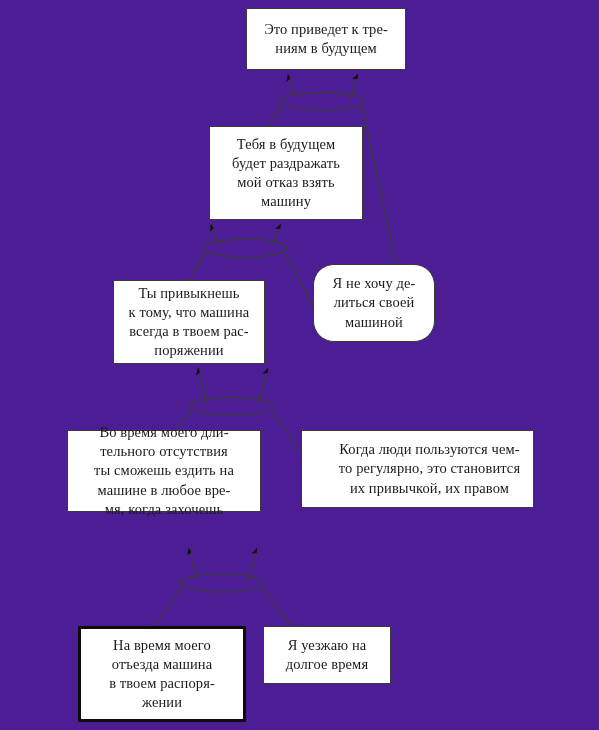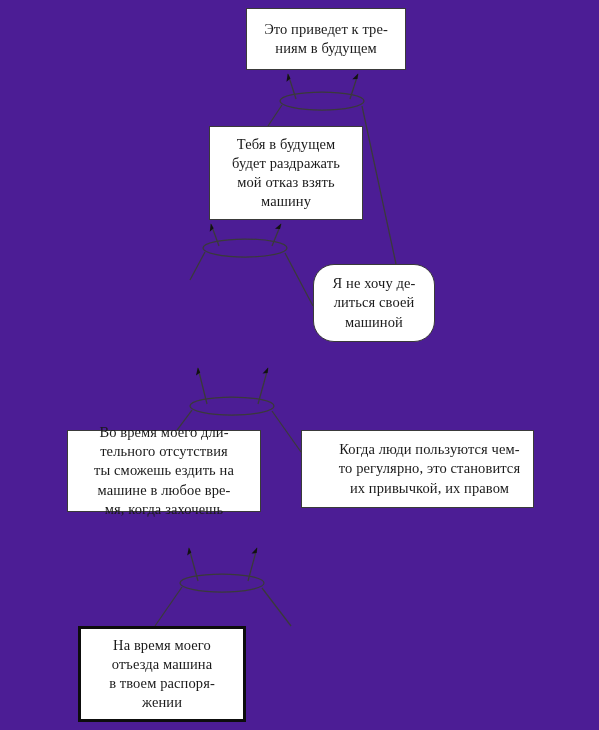--- a/index.html
+++ b/index.html
@@ -105,32 +105,42 @@
     <span class="node-text">Тебя в будущем
 будет раздражать
 мой отказ взять
 машину</span>
   </div>
   <div class="node" style="left: 313px; top: 264px; width: 122px; height: 78px; border-radius: 21px;">
     <span class="node-text">Я не хочу де-
 литься своей
 машиной</span>
   </div>
+  <div class="node" style="left: 113px; top: 280px; width: 152px; height: 84px;">
+    <span class="node-text">Ты привыкнешь
+к тому, что машина
+всегда в твоем рас-
+поряжении</span>
+  </div>
   <div class="node" style="left: 67px; top: 430px; width: 194px; height: 82px;">
     <span class="node-text">Во время моего дли-
 тельного отсутствия
 ты сможешь ездить на
 машине в любое вре-
 мя, когда захочешь</span>
   </div>
   <div class="node" style="left: 301px; top: 430px; width: 233px; height: 78px; padding-left: 24px;">
     <span class="node-text">Когда люди пользуются чем-
 то регулярно, это становится
 их привычкой, их правом</span>
   </div>
   <div class="node emphasis" style="left: 78px; top: 626px; width: 168px; height: 96px;">
     <span class="node-text">На время моего
 отъезда машина
 в твоем распоря-
 жении</span>
   </div>
+  <div class="node" style="left: 263px; top: 626px; width: 128px; height: 58px;">
+    <span class="node-text">Я уезжаю на
+долгое время</span>
+  </div>
 
 </div>
 
 </body></html>

